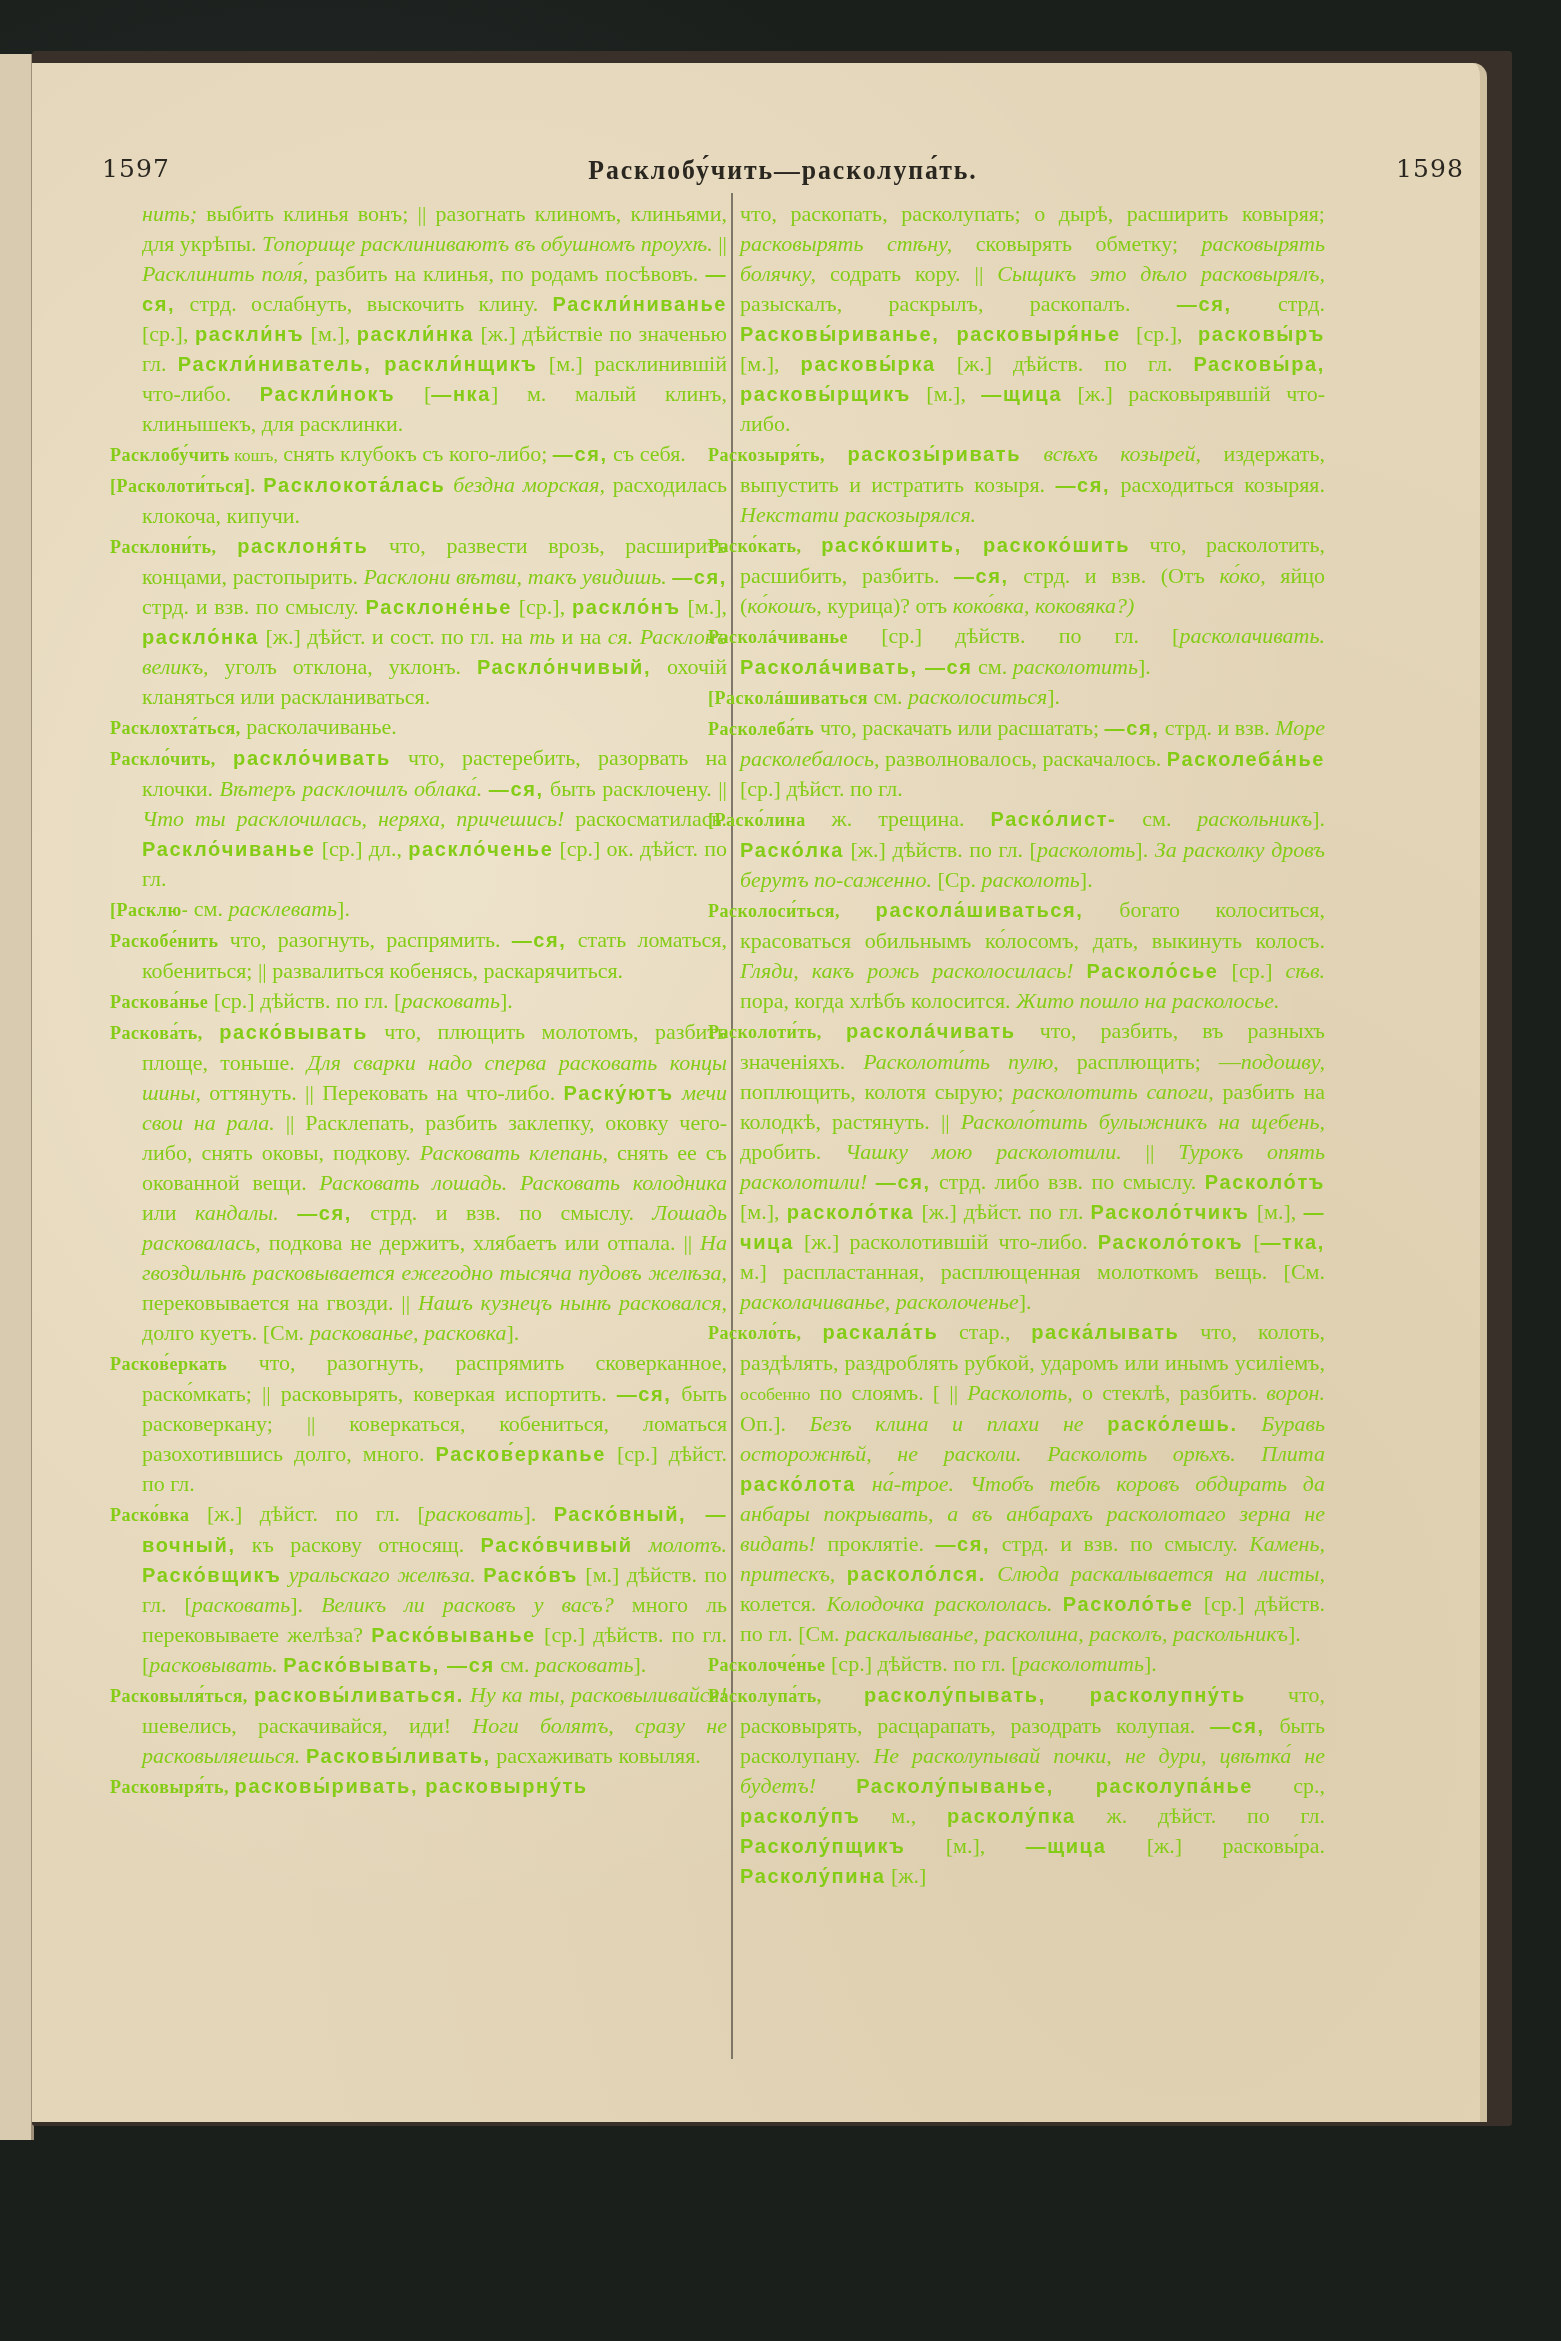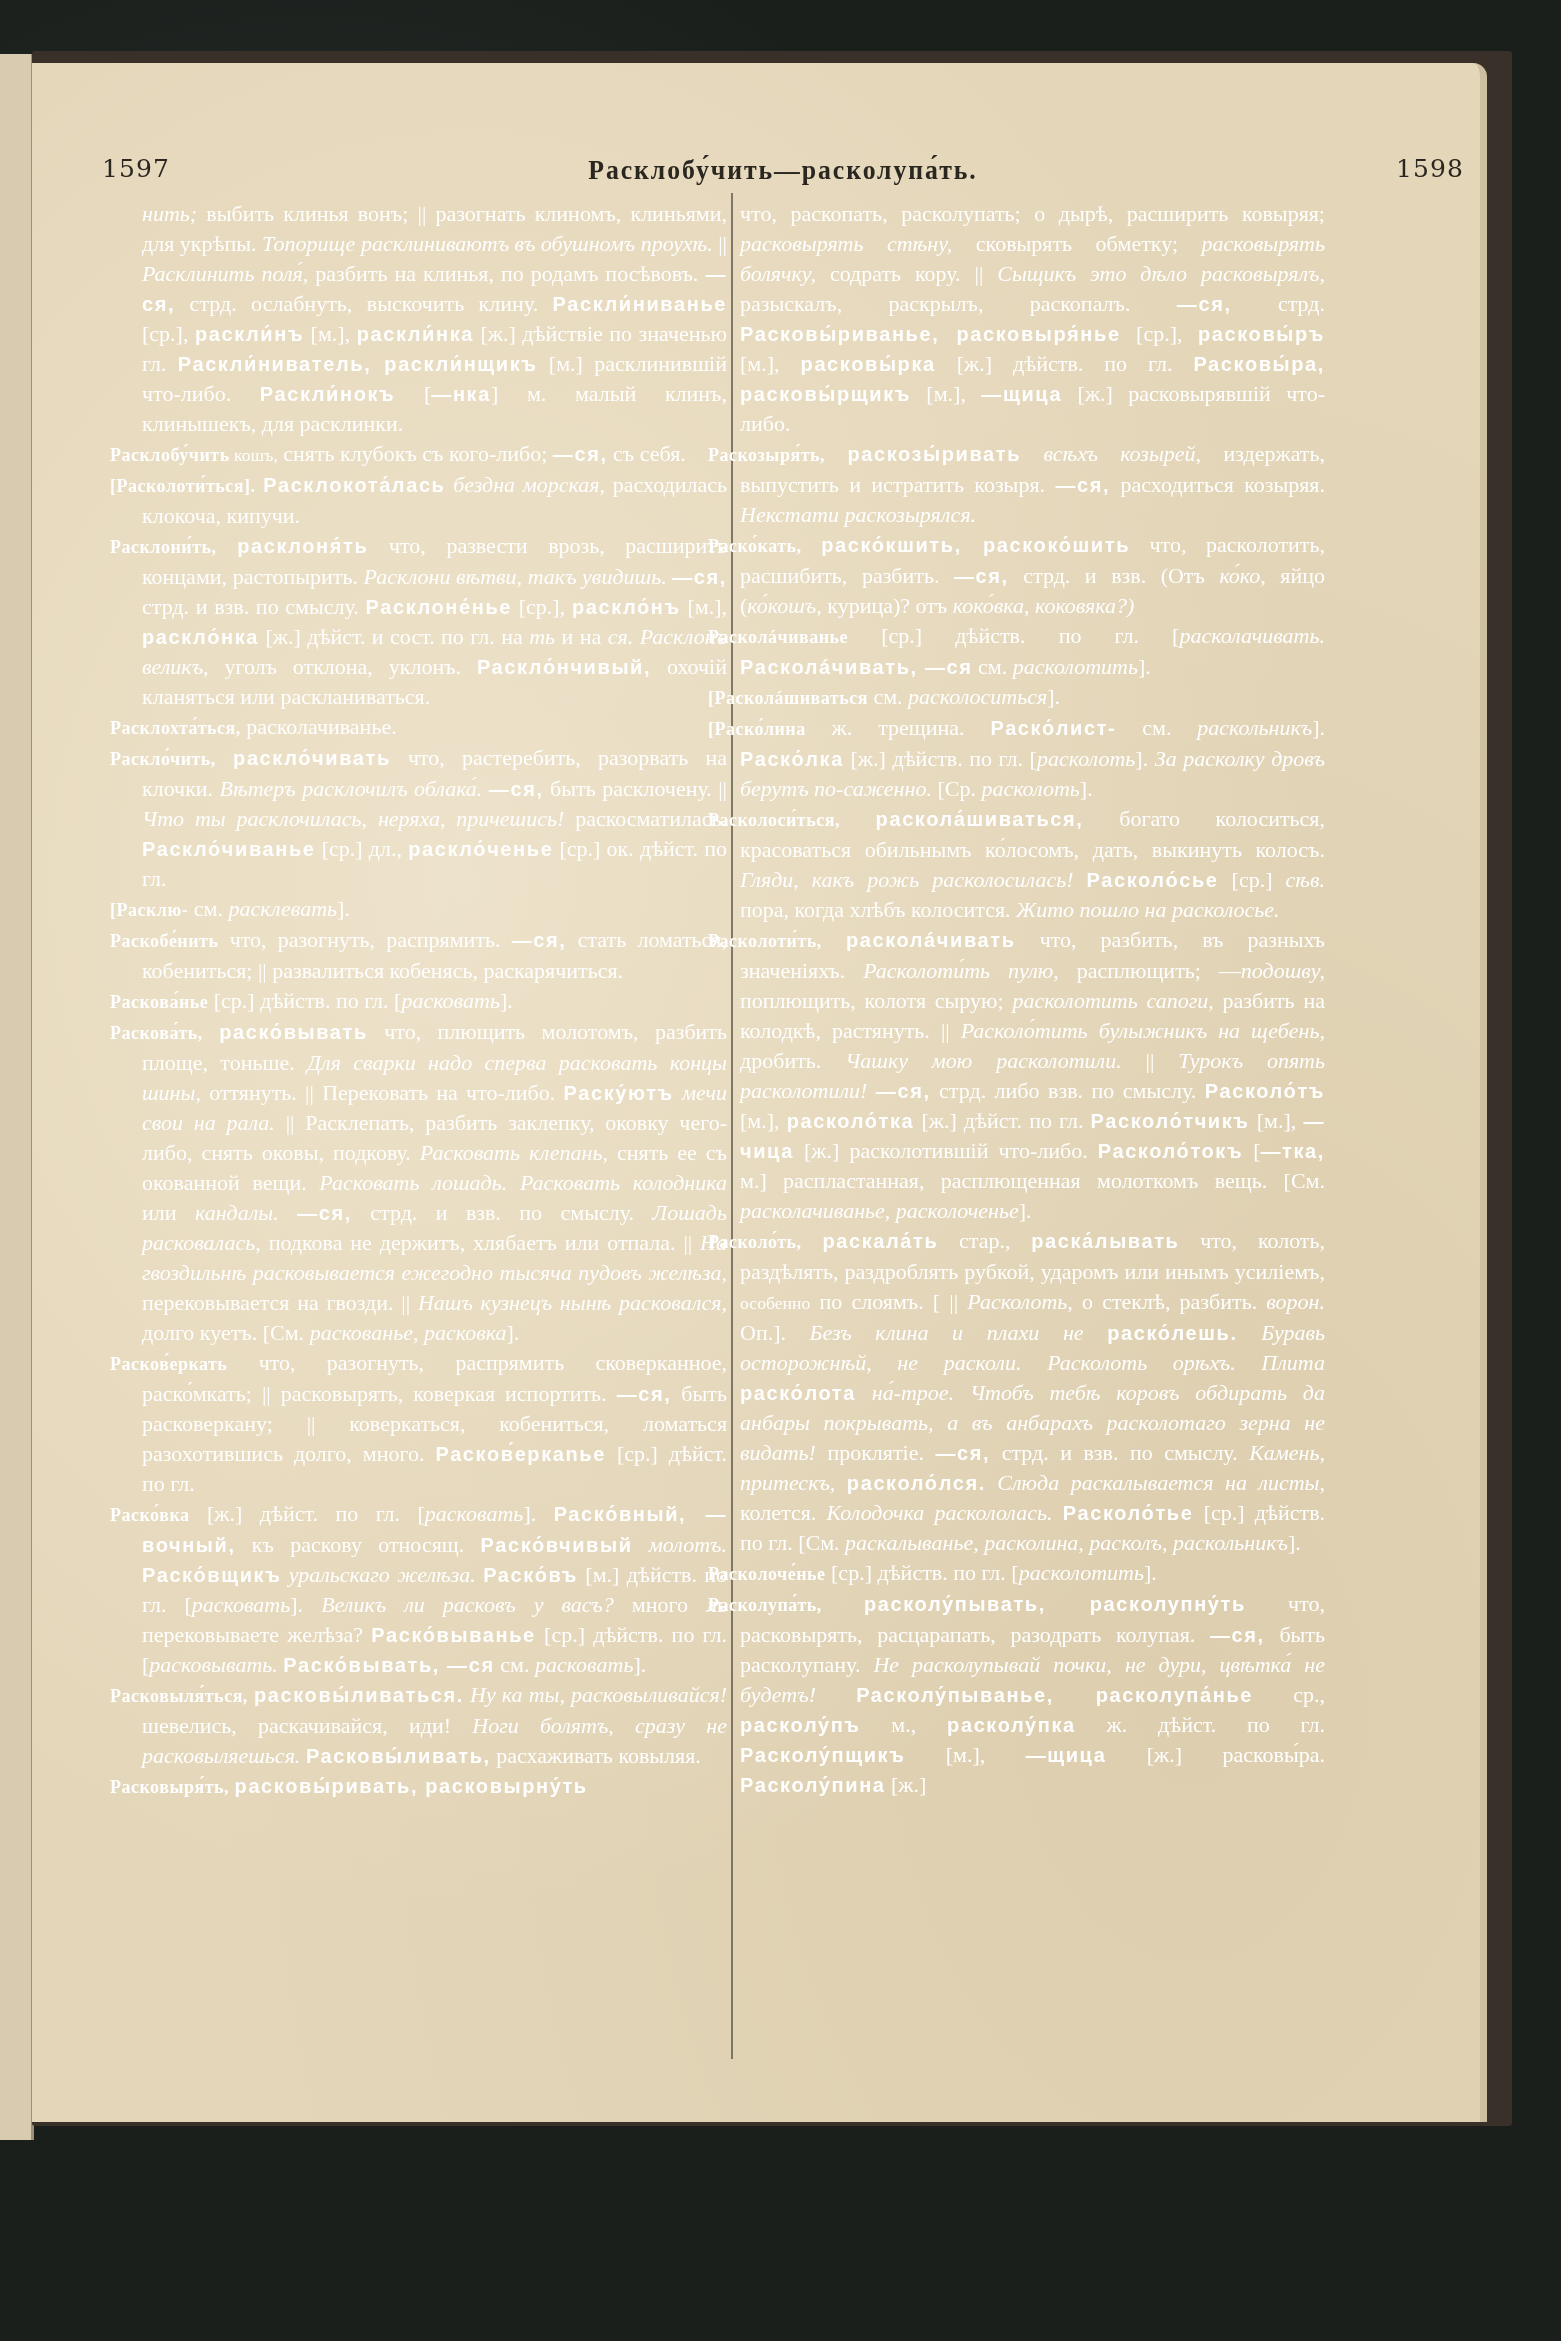--- a/index.html
+++ b/index.html
@@ -34,21 +34,21 @@
   .pnum-left { position:absolute; left:0; top:0; font-size:25px; letter-spacing:1.1px; }
   .pnum-right { position:absolute; right:0; top:0; font-size:25px; letter-spacing:1.1px; }
   .running-title {
     position:absolute; left:0; right:0; top:0; text-align:center;
     font-family:"Liberation Serif", serif; font-size:28px; font-weight:bold;
     letter-spacing:2.1px; transform:scaleX(0.92);
   }
   .col {
     position:absolute; top:199px; width:617px;
     font-family:"Liberation Serif", serif; font-size:22px; line-height:30px;
-    color:#ffffff; text-align:justify;
+    color:#84cc16; text-align:justify;
   }
   .col-left { left:110px; }
   .col-right { left:708px; }
   .col-rule {
     position:absolute; left:731px; top:193px; width:1.6px; height:1866px;
     background:#5c554a; opacity:0.75;
   }
   .entry { margin:0; padding-left:32px; text-indent:-32px; }
   .entry.cont { padding-left:32px; text-indent:0; }
   .hw { font-weight:bold; font-size:18px; letter-spacing:0.5px; }
@@ -87,20 +87,21 @@
     <p class="entry"><span class="hw">Расковыля́ться,</span><span class="n"> </span><span class="b">расковы́ливаться.</span><span class="n"> </span><span class="i">Ну ка ты, расковыливайся!</span><span class="n"> шевелись, раскачивайся, иди! </span><span class="i">Ноги болятъ, сразу не расковыляешься.</span><span class="n"> </span><span class="b">Расковы́ливать,</span><span class="n"> расхаживать ковыляя.</span></p>
     <p class="entry"><span class="hw">Расковыря́ть,</span><span class="n"> </span><span class="b">расковы́ривать, расковырну́ть</span></p>
   </div>
 <div class="col-rule"></div>
 <div class="col col-right">
     <p class="entry cont"><span class="n">что, раскопать, расколупать; о дырѣ, расширить ковыряя; </span><span class="i">расковырять стѣну,</span><span class="n"> сковырять обметку; </span><span class="i">расковырять болячку,</span><span class="n"> содрать кору. || </span><span class="i">Сыщикъ это дѣло расковырялъ,</span><span class="n"> разыскалъ, раскрылъ, раскопалъ. </span><span class="b">—ся,</span><span class="n"> стрд. </span><span class="b">Расковы́риванье, расковыря́нье</span><span class="n"> [ср.], </span><span class="b">расковы́ръ</span><span class="n"> [м.], </span><span class="b">расковы́рка</span><span class="n"> [ж.] дѣйств. по гл. </span><span class="b">Расковы́ра, расковы́рщикъ</span><span class="n"> [м.], </span><span class="b">—щица</span><span class="n"> [ж.] расковырявшій что-либо.</span></p>
     <p class="entry"><span class="hw">Раскозыря́ть,</span><span class="n"> </span><span class="b">раскозы́ривать</span><span class="n"> </span><span class="i">всѣхъ козырей,</span><span class="n"> издержать, выпустить и истратить козыря. </span><span class="b">—ся,</span><span class="n"> расходиться козыряя. </span><span class="i">Некстати раскозырялся.</span></p>
     <p class="entry"><span class="hw">Раско́кать,</span><span class="n"> </span><span class="b">раско́кшить, раскоко́шить</span><span class="n"> что, расколотить, расшибить, разбить. </span><span class="b">—ся,</span><span class="n"> стрд. и взв. (Отъ </span><span class="i">ко́ко,</span><span class="n"> яйцо (</span><span class="i">ко́кошъ,</span><span class="n"> курица)? отъ </span><span class="i">коко́вка, коковяка?)</span></p>
     <p class="entry"><span class="hw">Расколáчиванье</span><span class="n"> [ср.] дѣйств. по гл. [</span><span class="i">расколачивать.</span><span class="n"> </span><span class="b">Расколáчивать, —ся</span><span class="n"> см. </span><span class="i">расколотить</span><span class="n">].</span></p>
     <p class="entry"><span class="hw">[Расколáшиваться</span><span class="n"> см. </span><span class="i">расколоситься</span><span class="n">].</span></p>
+    <p class="entry"><span class="hw">Расколеба́ть</span><span class="n"> что, раскачать или расшатать; </span><span class="b">—ся,</span><span class="n"> стрд. и взв. </span><span class="i">Море расколебалось,</span><span class="n"> разволновалось, раскачалось. </span><span class="b">Расколеба́нье</span><span class="n"> [ср.] дѣйст. по гл.</span></p>
     <p class="entry"><span class="hw">[Раско́лина</span><span class="n"> ж. трещина. </span><span class="b">Раско́лист-</span><span class="n"> см. </span><span class="i">раскольникъ</span><span class="n">]. </span><span class="b">Раско́лка</span><span class="n"> [ж.] дѣйств. по гл. [</span><span class="i">расколоть</span><span class="n">]. </span><span class="i">За расколку дровъ берутъ по-саженно.</span><span class="n"> [Ср. </span><span class="i">расколоть</span><span class="n">].</span></p>
     <p class="entry"><span class="hw">Расколоси́ться,</span><span class="n"> </span><span class="b">раскола́шиваться,</span><span class="n"> богато колоситься, красоваться обильнымъ ко́лосомъ, дать, выкинуть колосъ. </span><span class="i">Гляди, какъ рожь расколосилась!</span><span class="n"> </span><span class="b">Расколо́сье</span><span class="n"> [ср.] </span><span class="i">сѣв.</span><span class="n"> пора, когда хлѣбъ колосится. </span><span class="i">Жито пошло на расколосье.</span></p>
     <p class="entry"><span class="hw">Расколоти́ть,</span><span class="n"> </span><span class="b">расколáчивать</span><span class="n"> что, разбить, въ разныхъ значеніяхъ. </span><span class="i">Расколоти́ть пулю,</span><span class="n"> расплющить; —</span><span class="i">подошву,</span><span class="n"> поплющить, колотя сырую; </span><span class="i">расколотить сапоги,</span><span class="n"> разбить на колодкѣ, растянуть. || </span><span class="i">Расколо́тить булыжникъ на щебень,</span><span class="n"> дробить. </span><span class="i">Чашку мою расколотили.</span><span class="n"> || </span><span class="i">Турокъ опять расколотили!</span><span class="n"> </span><span class="b">—ся,</span><span class="n"> стрд. либо взв. по смыслу. </span><span class="b">Расколо́тъ</span><span class="n"> [м.], </span><span class="b">расколо́тка</span><span class="n"> [ж.] дѣйст. по гл. </span><span class="b">Расколо́тчикъ</span><span class="n"> [м.], </span><span class="b">—чица</span><span class="n"> [ж.] расколотившій что-либо. </span><span class="b">Расколо́токъ</span><span class="n"> [</span><span class="b">—тка,</span><span class="n"> м.] распластанная, расплющенная молоткомъ вещь. [См. </span><span class="i">расколачиванье, расколоченье</span><span class="n">].</span></p>
     <p class="entry"><span class="hw">Расколо́ть,</span><span class="n"> </span><span class="b">раскала́ть</span><span class="n"> стар., </span><span class="b">раска́лывать</span><span class="n"> что, колоть, раздѣлять, раздроблять рубкой, ударомъ или инымъ усиліемъ, </span><span class="s">особенно</span><span class="n"> по слоямъ. [ || </span><span class="i">Расколоть,</span><span class="n"> о стеклѣ, разбить. </span><span class="i">ворон.</span><span class="n"> Оп.]. </span><span class="i">Безъ клина и плахи не</span><span class="n"> </span><span class="b">раско́лешь.</span><span class="n"> </span><span class="i">Буравь осторожнѣй, не расколи. Расколоть орѣхъ. Плита</span><span class="n"> </span><span class="b">раско́лота</span><span class="n"> </span><span class="i">на́-трое. Чтобъ тебѣ коровъ обдирать да анбары покрывать, а въ анбарахъ расколотаго зерна не видать!</span><span class="n"> проклятіе. </span><span class="b">—ся,</span><span class="n"> стрд. и взв. по смыслу. </span><span class="i">Камень, притескъ,</span><span class="n"> </span><span class="b">расколо́лся.</span><span class="n"> </span><span class="i">Слюда раскалывается на листы,</span><span class="n"> колется. </span><span class="i">Колодочка раскололась.</span><span class="n"> </span><span class="b">Расколо́тье</span><span class="n"> [ср.] дѣйств. по гл. [См. </span><span class="i">раскалыванье, расколина, расколъ, раскольникъ</span><span class="n">].</span></p>
     <p class="entry"><span class="hw">Расколоче́нье</span><span class="n"> [ср.] дѣйств. по гл. [</span><span class="i">расколотить</span><span class="n">].</span></p>
     <p class="entry"><span class="hw">Расколупа́ть,</span><span class="n"> </span><span class="b">расколу́пывать, расколупну́ть</span><span class="n"> что, расковырять, расцарапать, разодрать колупая. </span><span class="b">—ся,</span><span class="n"> быть расколупану. </span><span class="i">Не расколупывай почки, не дури, цвѣтка́ не будетъ!</span><span class="n"> </span><span class="b">Расколу́пыванье, расколупа́нье</span><span class="n"> ср., </span><span class="b">расколу́пъ</span><span class="n"> м., </span><span class="b">расколу́пка</span><span class="n"> ж. дѣйст. по гл. </span><span class="b">Расколу́пщикъ</span><span class="n"> [м.], </span><span class="b">—щица</span><span class="n"> [ж.] расковы́ра. </span><span class="b">Расколу́пина</span><span class="n"> [ж.]</span></p>
   </div>
 
 
 </body></html>

